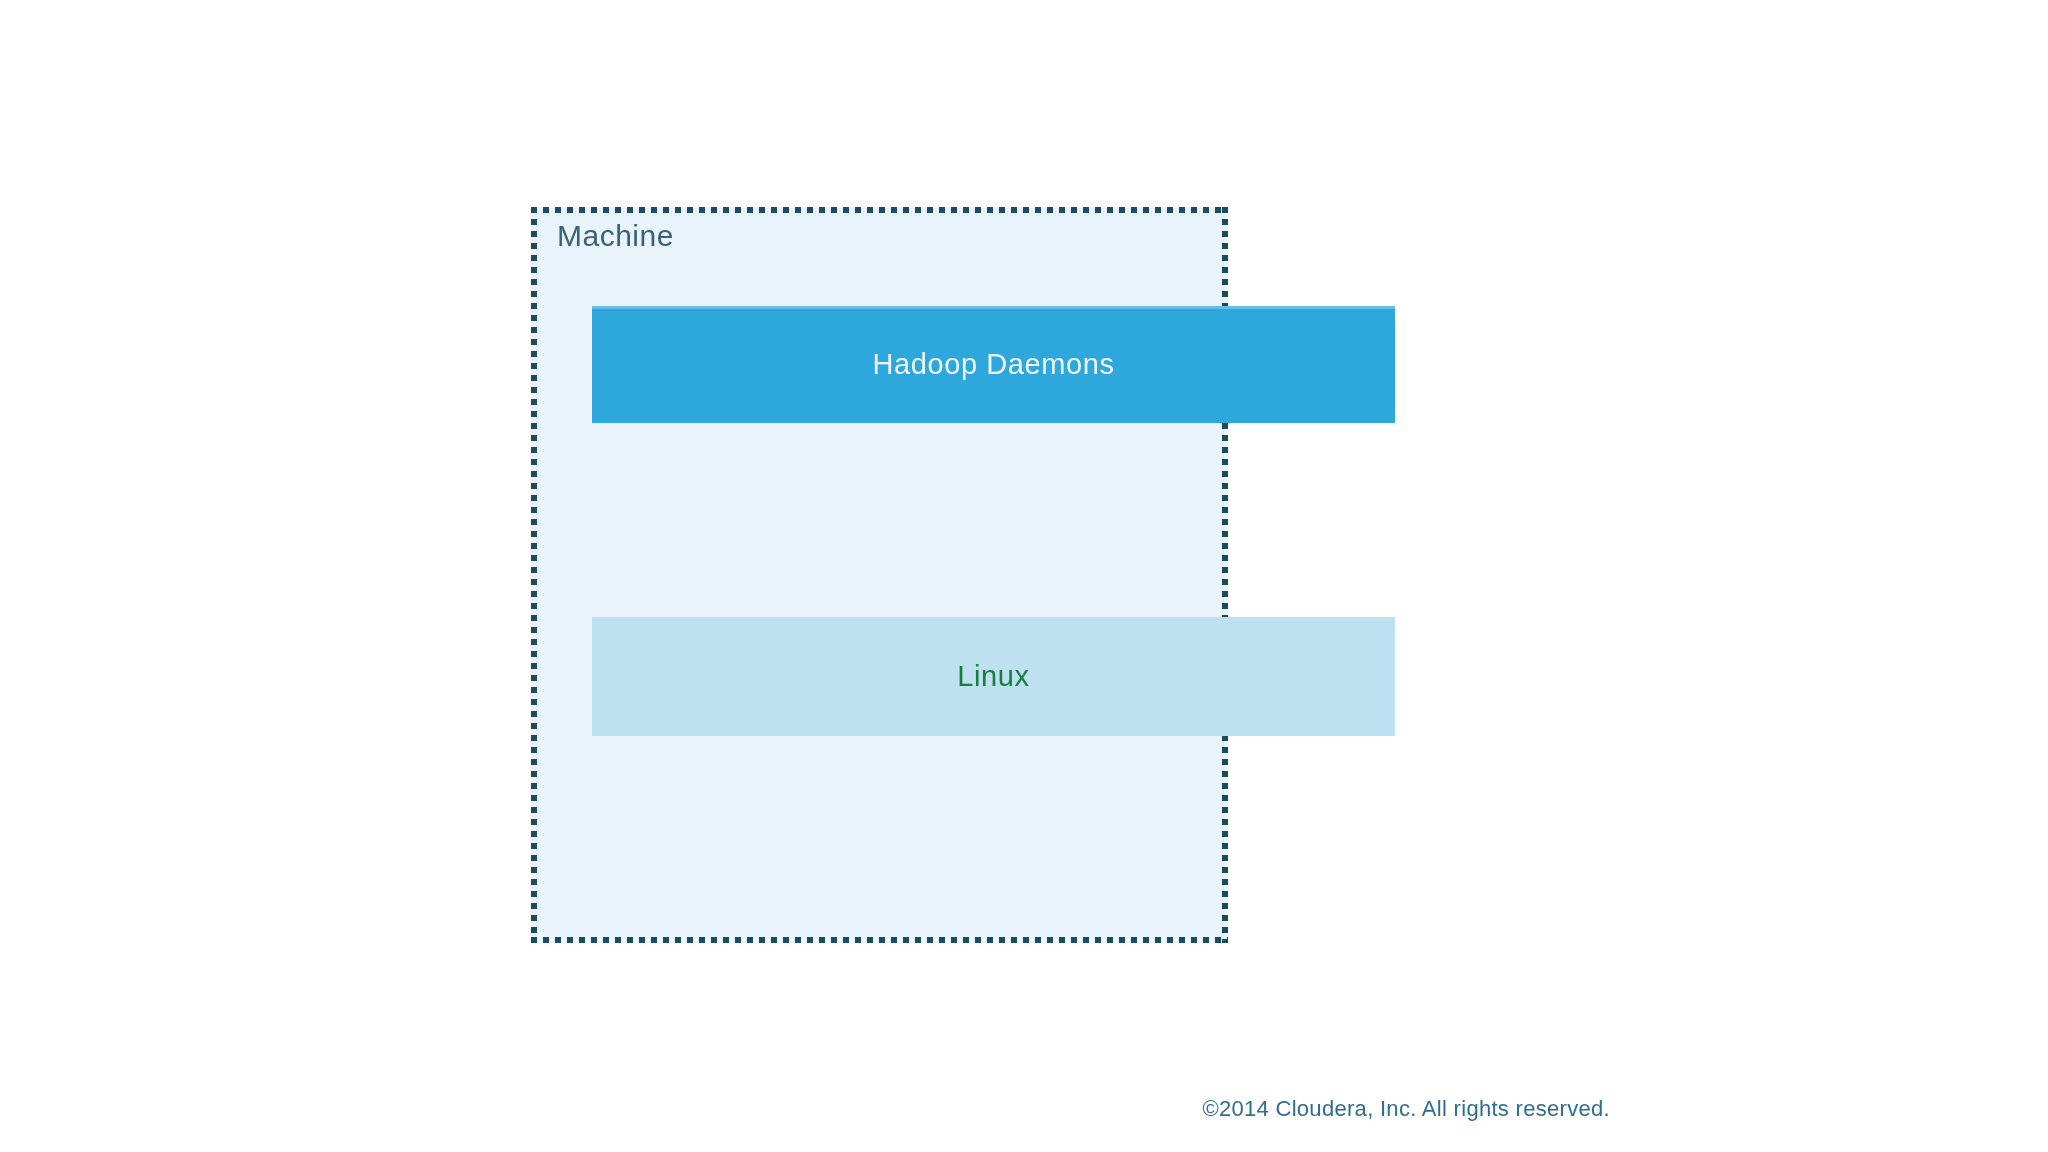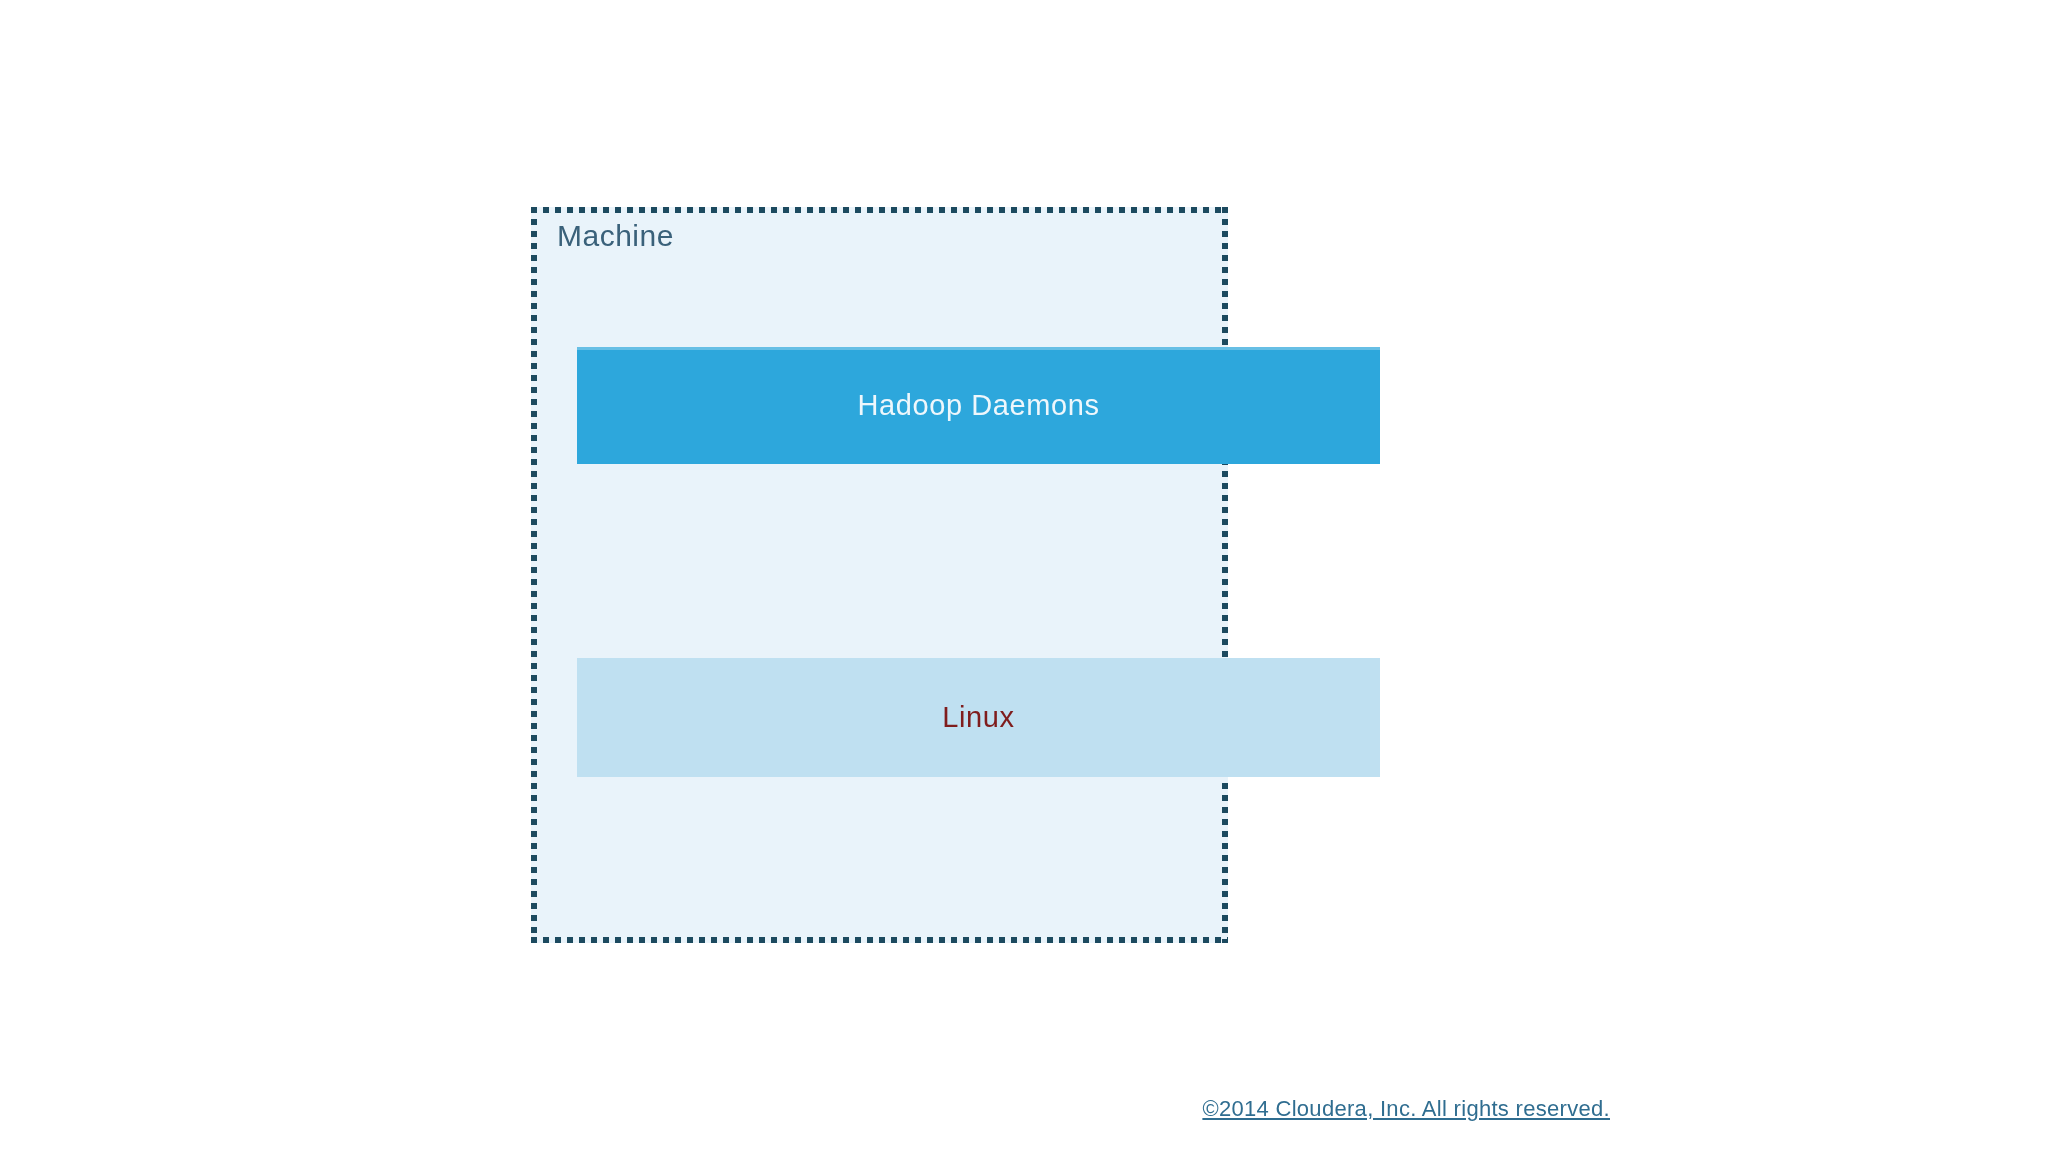--- a/index.html
+++ b/index.html
@@ -45,46 +45,44 @@
     left: 26px;
     top: 12px;
     font-size: 30px;
     letter-spacing: 0.5px;
     color: #3a617a;
   }
 
   
   .layer {
     position: absolute;
-    left: 46px;
+    left: 61px;
     width: 803px;
     display: flex;
     align-items: center;
     justify-content: center;
     font-size: 29px;
     letter-spacing: 0.6px;
-    margin-top: 41px;
   }
   .layer-hadoop {
     top: 99px; height: 117px;
     box-shadow: inset 0 3px 0 rgba(255,255,255,0.28);
   }
   .layer-jvm   { top: 260px; height: 130px; }
   .layer-linux { top: 410px; height: 119px; }
   .layer-disk  { top: 573px; height: 120px; }
 
   
   .copyright {
     position: absolute;
     top: 1096px;
     right: 438px;
     font-size: 22px;
     letter-spacing: 0.3px;
     color: #2f6d90;
-    text-decoration: underline;
   }
 </style>
 </head>
 <body>
 
 <div class="stage">
 
   <div class="machine-box" style="--dash: #1c4a5f; background: rgb(233, 243, 250);">
     <span class="edge top"></span>
     <span class="edge bottom"></span>
@@ -92,20 +90,20 @@
     <span class="edge right"></span>
 
     <div class="machine-label" style="color: rgb(58, 97, 122);">Machine</div>
 
     <div class="layer layer-hadoop" style="background: rgb(45, 167, 220);">
       <span style="color: rgb(238, 247, 252);">Hadoop Daemons</span>
     </div>
 
 
     <div class="layer layer-linux" style="background: rgb(191, 224, 241);">
-      <span style="color: #7f1d1d; text-align: right;">Linux</span>
+      <span style="color: #15803d; text-align: right;">Linux</span>
     </div>
 
   </div>
 
   <div class="copyright" style="color: rgb(47, 109, 144);">©2014 Cloudera, Inc. All rights reserved.</div>
 
 </div>
 
 </body></html>

